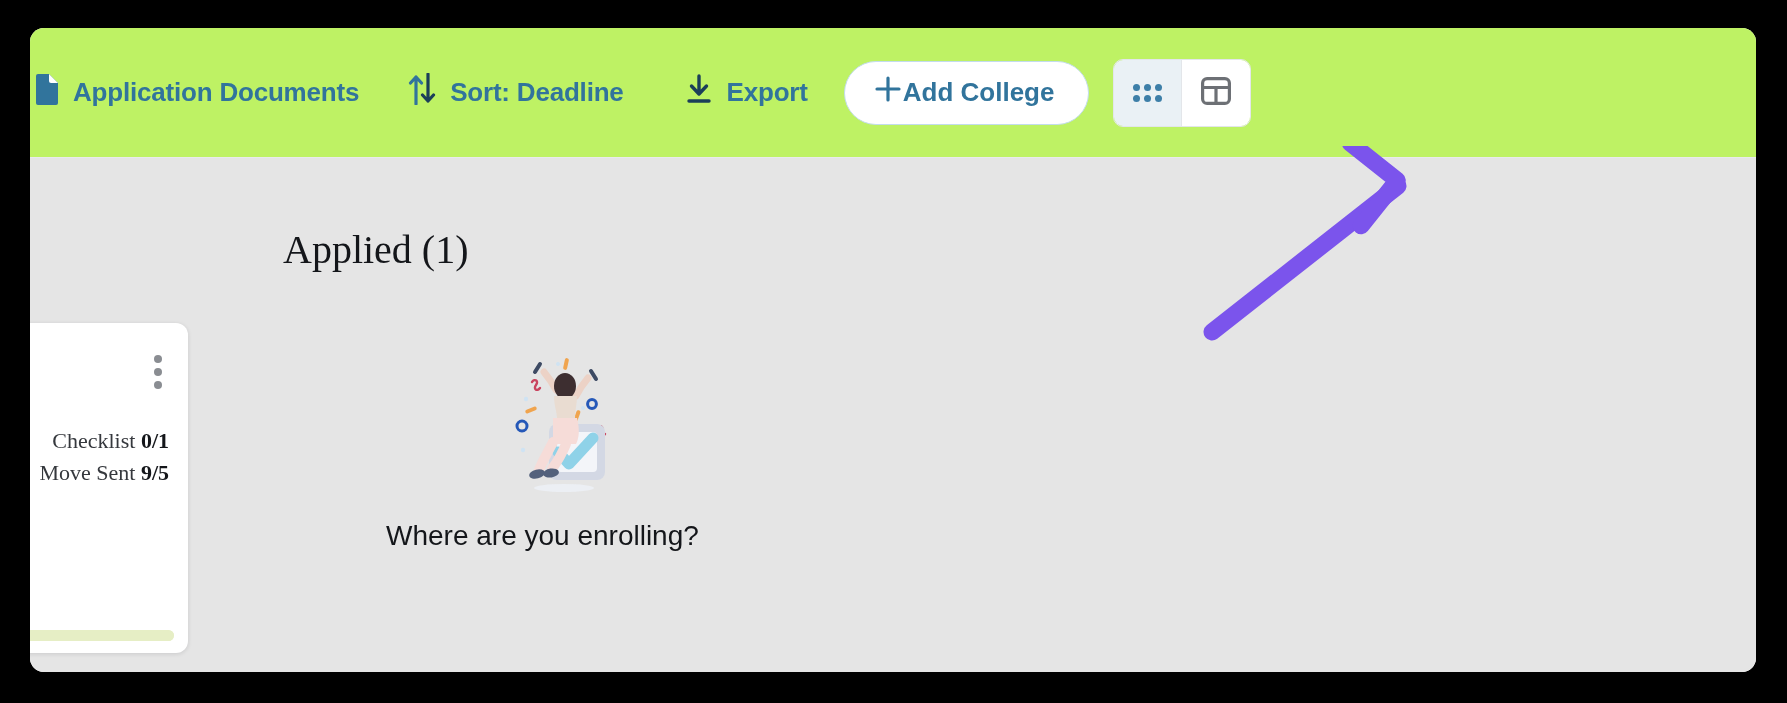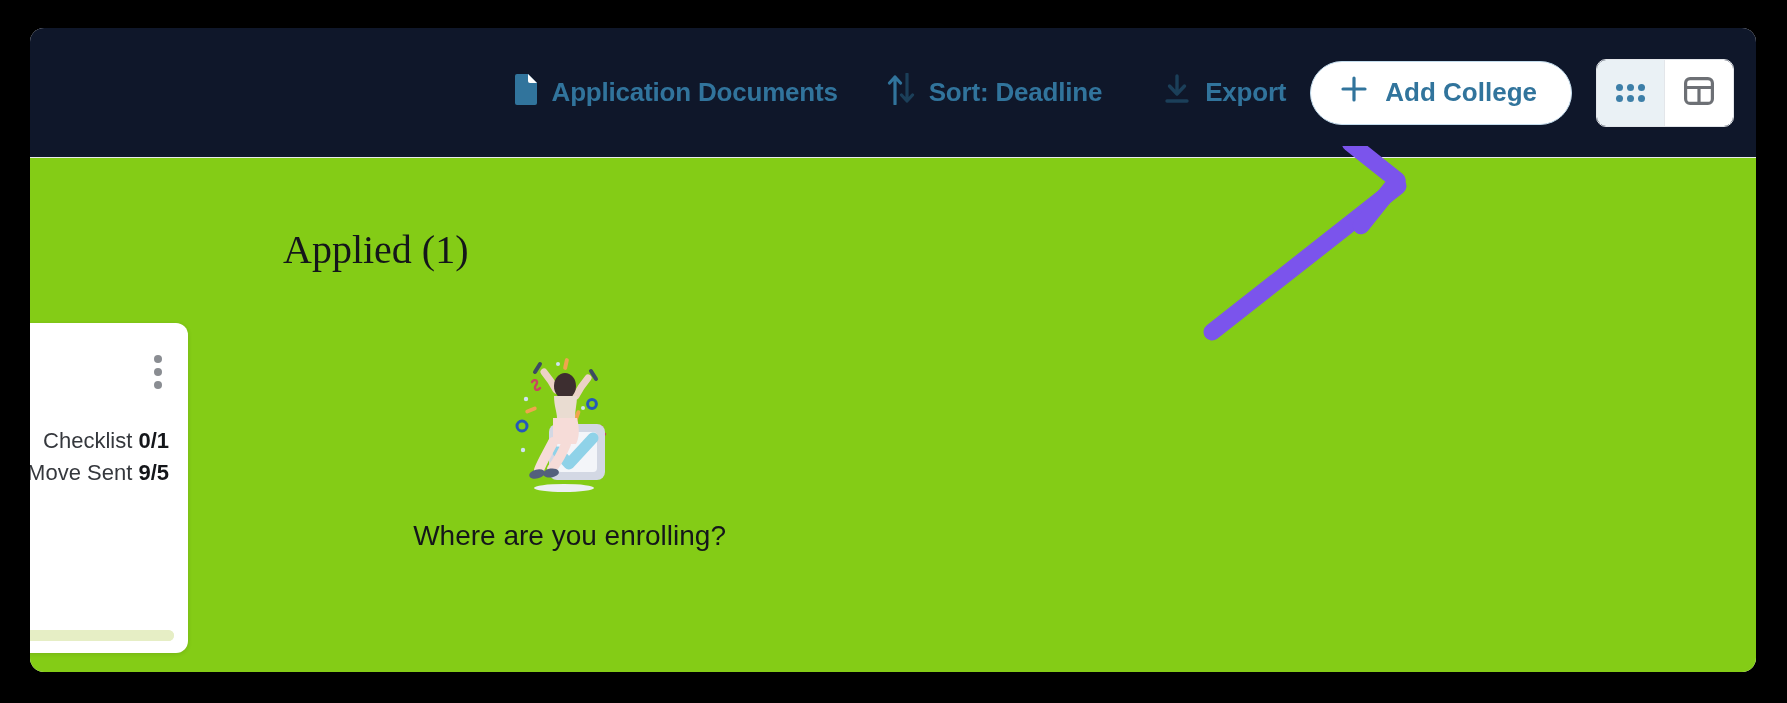--- a/index.html
+++ b/index.html
@@ -27,26 +27,25 @@
     overflow: hidden;
   }
 
   
   #toolbar {
     position: absolute;
     left: 0;
     top: 0;
     width: 100%;
     height: 130px;
-    background: #0f172a;
+    background: #bef264;
     border-bottom: 1px solid #e9eaed;
     box-sizing: border-box;
     display: flex;
     align-items: center;
-    justify-content: flex-end;
     padding-right: 22px;
   }
 
   .tool-action {
     display: flex;
     align-items: center;
     gap: 13px;
     color: #31749c;
     font-size: 26px;
     font-weight: bold;
@@ -54,27 +53,26 @@
     background: none;
     border: none;
     font-family: "Liberation Sans", sans-serif;
     white-space: nowrap;
     padding: 6px 4px;
   }
   .tool-action .label { letter-spacing: -0.2px; }
 
   #tool-application-documents { margin-right: 40px; }
   #tool-sort { margin-right: 52px; }
-  #tool-export { margin-right: 20px; }
+  #tool-export { margin-right: 32px; }
 
   
   #add-college-button {
     display: flex;
     align-items: center;
-    gap: 16px;
     border: 1.5px solid #c3dced;
     border-radius: 40px;
     height: 64px;
     padding: 0 34px 0 28px;
     background: #ffffff;
     color: #31749c;
     font-size: 26px;
     font-weight: bold;
     cursor: pointer;
     font-family: "Liberation Sans", sans-serif;
@@ -118,21 +116,21 @@
     display: block;
   }
 
   
   #content {
     position: absolute;
     left: 0;
     top: 130px;
     right: 0;
     bottom: 0;
-    background: #84cc16;
+    background: #e5e5e5;
   }
 
   #column-heading {
     position: absolute;
     left: 253px;
     top: 68px;
     font-family: "Liberation Serif", serif;
     font-size: 40px;
     color: #14161a;
     white-space: nowrap;
@@ -170,21 +168,21 @@
     border-radius: 50%;
     background: #8a8d92;
     display: block;
   }
   .card-stat {
     position: absolute;
     right: 19px;
     font-size: 22px;
     color: #35383d;
     white-space: nowrap;
-    font-family: Liberation Sans, sans-serif;
+    font-family: Liberation Serif, serif;
   }
   .card-stat b { color: #14161a; font-weight: bold; }
   #card-stat-checklist { top: 105px; }
   #card-stat-docs { top: 137px; }
 
   #card-progress-track {
     position: absolute;
     left: 0;
     right: 14px;
     bottom: 12px;
@@ -198,21 +196,21 @@
     background: #e6eec5;
     border-radius: 6px;
   }
 
   
   #enroll-dropzone {
     position: absolute;
     left: 356px;
     top: 180px;
     width: 340px;
-    text-align: right;
+    text-align: left;
   }
   #enroll-illustration { display: block; margin: 0 auto; }
   #enroll-title {
     margin-top: 22px;
     font-size: 28px;
     color: #14161a;
     font-family: "Liberation Sans", sans-serif;
   }
   #enroll-subtitle {
     margin-top: 25px;

